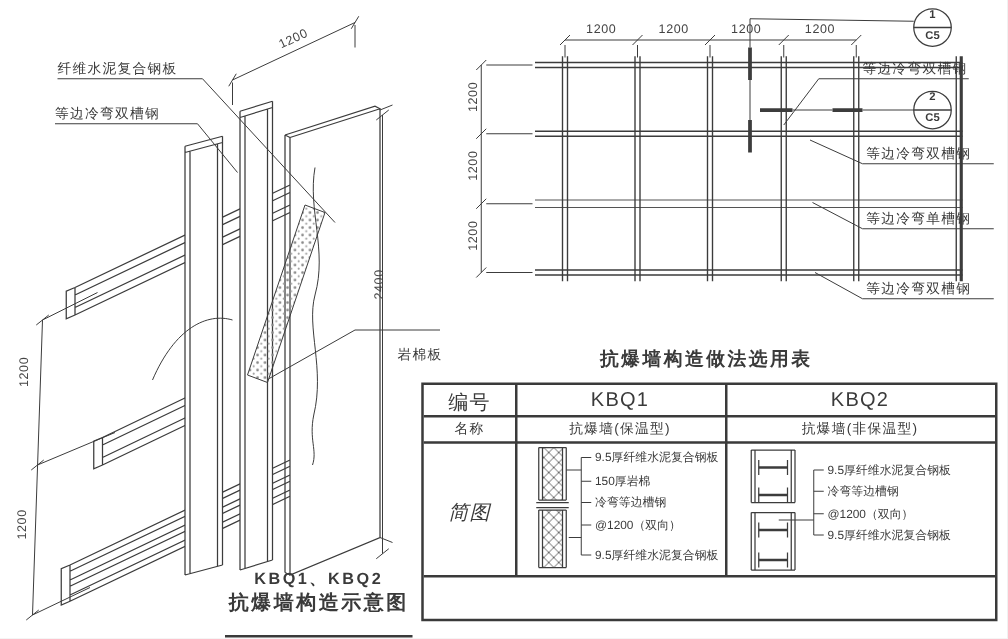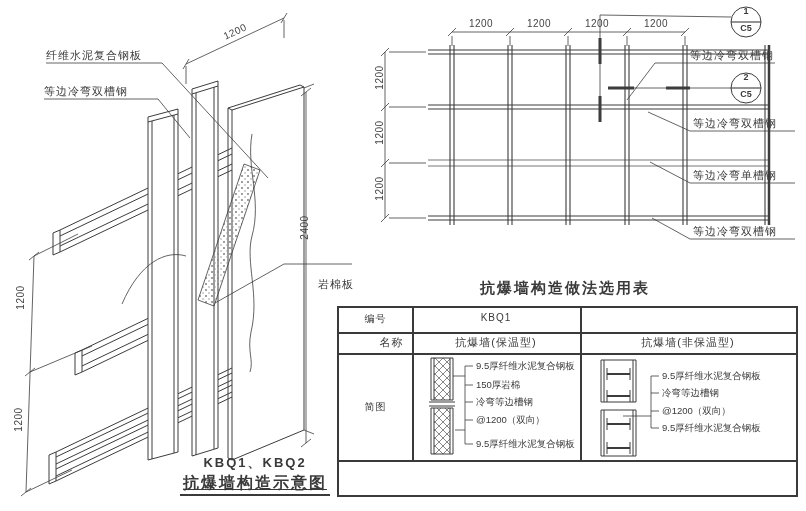--- a/index.html
+++ b/index.html
@@ -7,28 +7,28 @@
          font-family:"Liberation Sans","DejaVu Sans",sans-serif;color:#333;}
   svg{position:absolute;left:0;top:0;}
   .ov{position:absolute;white-space:nowrap;color:#3a3a3a;line-height:1.1;}
   .c{text-align:center;}
   .b{font-weight:bold;}
   .dim{font-size:10px;letter-spacing:0.5px;color:#444;}
   .lbl{font-size:11px;letter-spacing:1px;}
   .rotL{transform:rotate(-90deg);transform-origin:center;}
   .rotD{transform:rotate(-25deg);transform-origin:center;}
   .title1{font-size:13px;letter-spacing:2px;}
-  .title2{font-size:16px;letter-spacing:2px;border-bottom:2px solid #3a3a3a;padding-bottom:2px;text-decoration:underline;}
+  .title2{font-size:16px;letter-spacing:2px;border-bottom:2px solid #3a3a3a;padding-bottom:16px;}
   .ttitle{font-size:15px;letter-spacing:2px;text-align:right;}
   .refnum{font-size:9px;font-weight:bold;color:#3a3a3a;}
   
   .tbl{position:absolute;left:337px;top:306px;width:461px;height:191px;
        border:2px solid #3a3a3a;box-sizing:border-box;}
   .tbl .vline,.tbl .hline{position:absolute;background:#3a3a3a;}
-  .cell{position:absolute;font-size:10px;color:#3a3a3a;letter-spacing:1px;}
+  .cell{position:absolute;font-size:16px;color:#3a3a3a;letter-spacing:1px;}
   .cell.small{font-size:11px;}
   .note{position:absolute;font-size:10.5px;color:#3a3a3a;letter-spacing:0.5px;}
   svg text{font-family:"Liberation Sans","DejaVu Sans",sans-serif;fill:#3a3a3a;}
 </style>
 </head>
 <body>
 
 <div class="stage">
 
   <svg width="806" height="511" viewBox="0 0 806 511">
@@ -121,26 +121,27 @@
   <div class="tbl">
 
     <div class="vline" style="left:73px;top:0;width:1.5px;height:152px;"></div>
     <div class="vline" style="left:241px;top:0;width:1.5px;height:152px;"></div>
     <div class="hline" style="left:0;top:24px;width:457px;height:1.5px;"></div>
     <div class="hline" style="left:0;top:45px;width:457px;height:1.5px;"></div>
     <div class="hline" style="left:0;top:152px;width:457px;height:1.5px;"></div>
 
     <div class="cell c" style="left:0;top:4px;width:73px;">编号</div>
     <div class="cell c" style="left:73px;top:4px;width:168px;">KBQ1</div>
+    <div class="cell c" style="left:241px;top:4px;width:216px;">KBQ2</div>
 
-    <div class="cell c small" style="left:0;top:27px;width:73px;margin-left:16px;">名称</div>
+    <div class="cell c small" style="left:0;top:27px;width:73px;">名称</div>
     <div class="cell c small" style="left:73px;top:27px;width:168px;">抗爆墙(保温型)</div>
     <div class="cell c small" style="left:241px;top:27px;width:216px;">抗爆墙(非保温型)</div>
 
-    <div class="cell c" style="left:0;top:92px;width:73px;">简图</div>
+    <div class="cell c" style="left:0;top:92px;width:73px;font-style:italic;">简图</div>
 
     <svg style="left:76px;top:46px;" width="165" height="106" viewBox="0 0 165 106">
       <defs>
         <pattern id="xh" width="8" height="8" patternUnits="userSpaceOnUse">
           <path d="M0 0 L8 8 M8 0 L0 8" stroke="#555" stroke-width="0.7" fill="none"></path>
         </pattern>
       </defs>
       <g stroke="#3c3c3c" stroke-width="1" fill="none">
         <rect x="19" y="4" width="16" height="42" fill="url(#xh)" stroke="none"></rect>
         <rect x="19" y="54" width="16" height="46" fill="url(#xh)" stroke="none"></rect>

